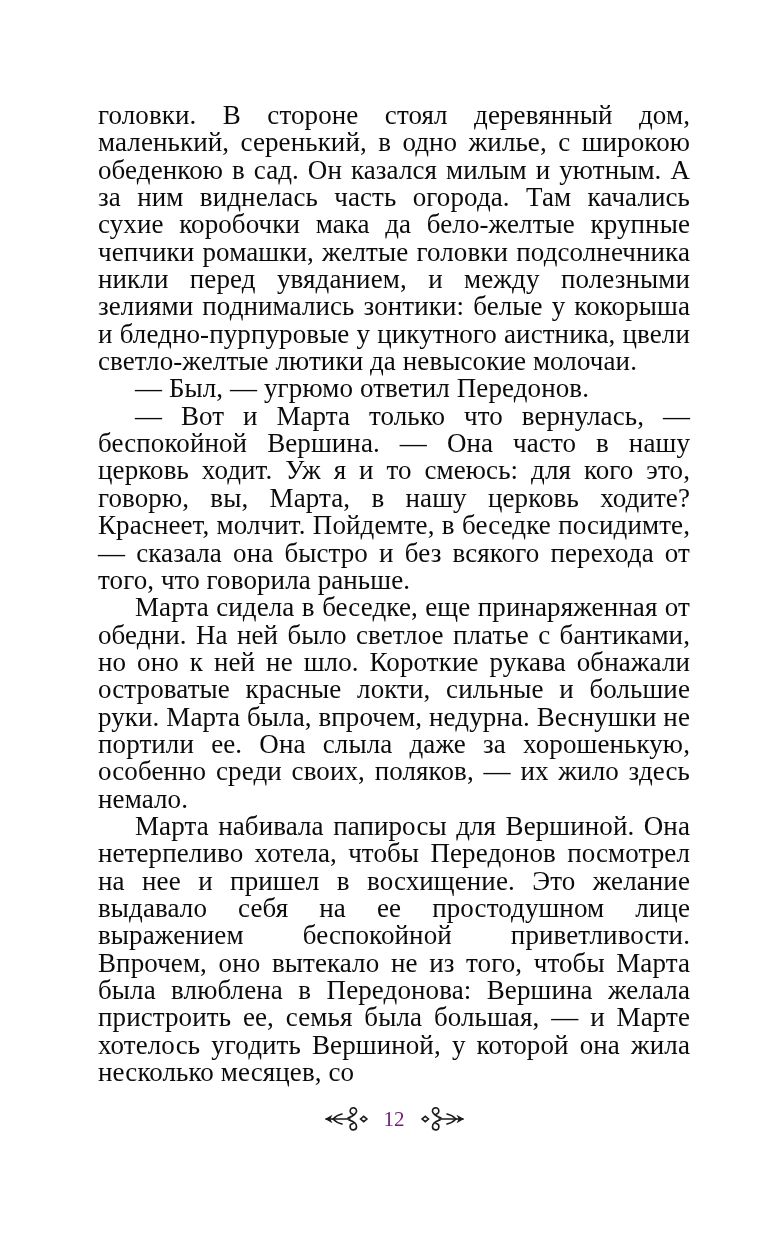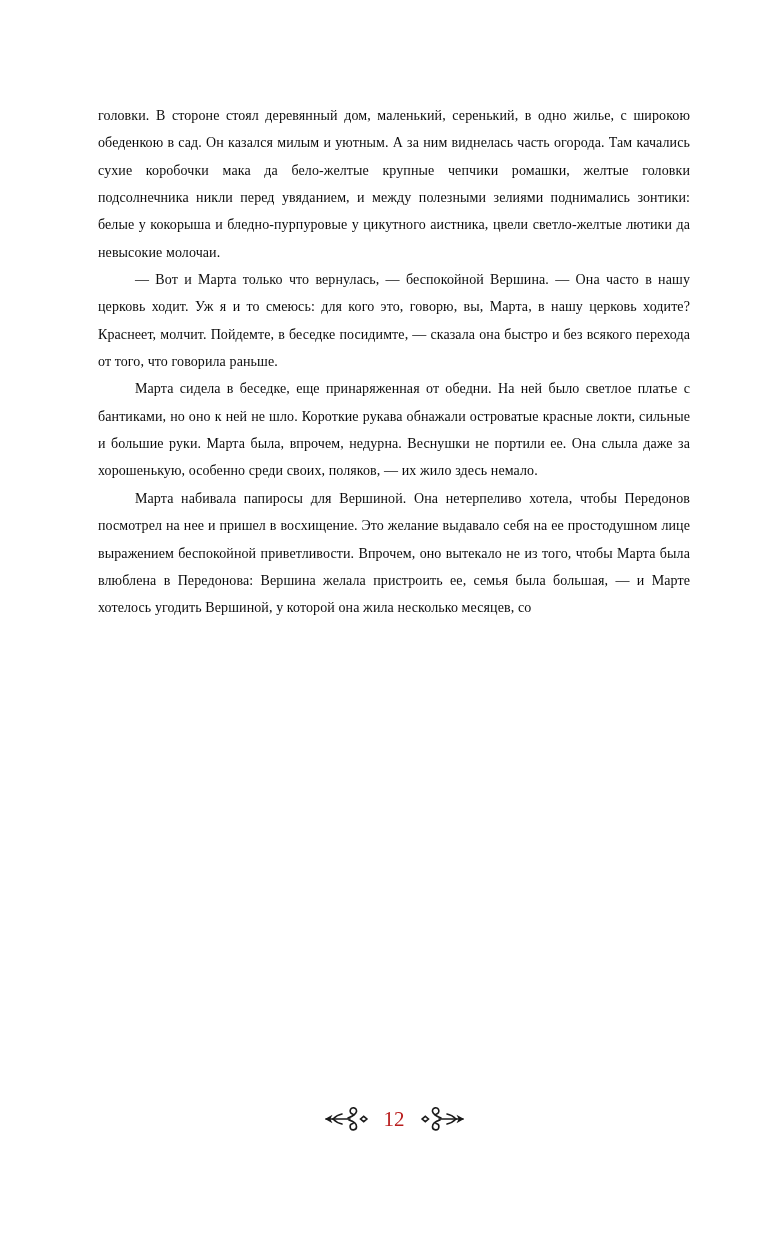--- a/index.html
+++ b/index.html
@@ -14,21 +14,21 @@
     background: #ffffff;
     overflow: hidden;
     font-family: "Liberation Serif", serif;
     color: #0b0b0b;
   }
   .text-block {
     position: absolute;
     left: 98px;
     top: 102px;
     width: 592px;
-    font-size: 14px;
+    font-size: 27px;
     line-height: 27.35px;
     text-align: justify;
     letter-spacing: 0.1px;
   }
   .text-block p {
     margin: 0;
     padding: 0;
     text-indent: 37px;
   }
   .text-block p.continuation {
@@ -39,37 +39,38 @@
     left: 98px;
     top: 1106px;
     width: 592px;
     display: flex;
     justify-content: center;
     align-items: center;
     gap: 15px;
   }
   .page-number {
     font-size: 21px;
-    color: #b91c1c;
+    color: #701a75;
     line-height: 26px;
   }
   .fleuron {
     display: block;
   }
   .fleuron.mirrored {
     transform: scaleX(-1);
   }
 </style>
 </head>
 <body>
 
 <div class="page">
 
   <div class="text-block">
     <p class="continuation">головки. В стороне стоял деревянный дом, маленький, серенький, в одно жилье, с широкою обеденкою в сад. Он казался милым и уютным. А за ним виднелась часть огорода. Там качались сухие коробочки мака да бело-желтые крупные чепчики ромашки, желтые головки подсолнечника никли перед увяданием, и между полезными зелиями поднимались зонтики: белые у кокорыша и бледно-пурпуровые у цикутного аистника, цвели светло-желтые лютики да невысокие молочаи.</p>
+    <p>— Был, — угрюмо ответил Передонов.</p>
     <p>— Вот и Марта только что вернулась, — беспокойной Вершина. — Она часто в нашу церковь ходит. Уж я и то смеюсь: для кого это, говорю, вы, Марта, в нашу церковь ходите? Краснеет, молчит. Пойдемте, в беседке посидимте, — сказала она быстро и без всякого перехода от того, что говорила раньше.</p>
     <p>Марта сидела в беседке, еще принаряженная от обедни. На ней было светлое платье с бантиками, но оно к ней не шло. Короткие рукава обнажали островатые красные локти, сильные и большие руки. Марта была, впрочем, недурна. Веснушки не портили ее. Она слыла даже за хорошенькую, особенно среди своих, поляков, — их жило здесь немало.</p>
     <p>Марта набивала папиросы для Вершиной. Она нетерпеливо хотела, чтобы Передонов посмотрел на нее и пришел в восхищение. Это желание выдавало себя на ее простодушном лице выражением беспокойной приветливости. Впрочем, оно вытекало не из того, чтобы Марта была влюблена в Передонова: Вершина желала пристроить ее, семья была большая, — и Марте хотелось угодить Вершиной, у которой она жила несколько месяцев, со</p>
   </div>
 
   <div class="footer">
     <svg class="fleuron" width="46" height="26" viewBox="0 0 46 26" xmlns="http://www.w3.org/2000/svg">
       <g stroke="#1a1a1a" fill="none" stroke-width="1.6" stroke-linecap="round">
         <path d="M3 13 H 27"></path>
         <path d="M10 13 C 13 10, 16 8.5, 19 8"></path>

